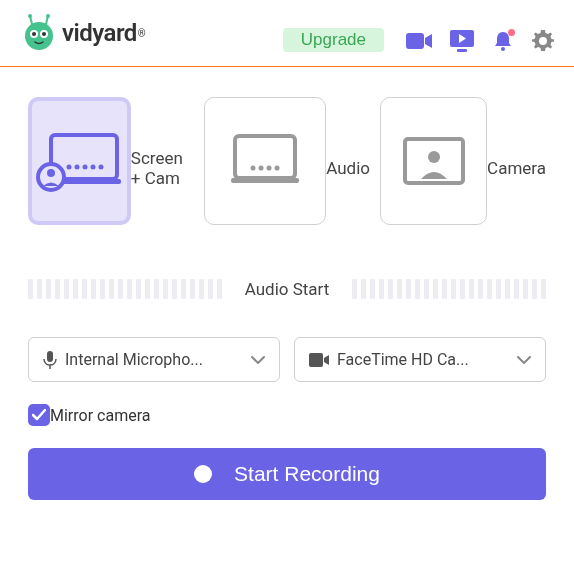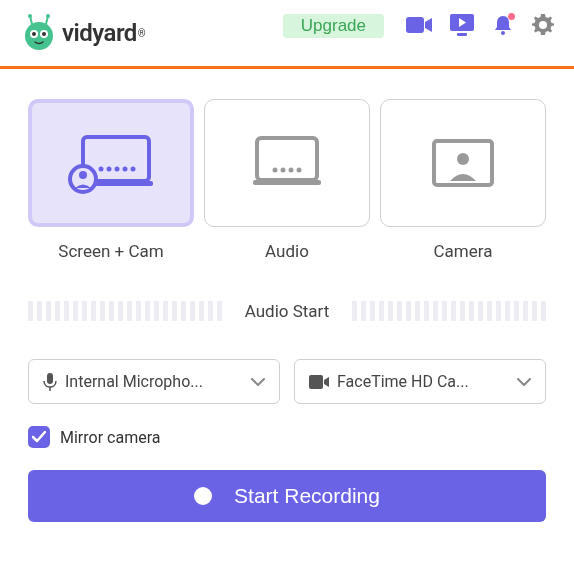--- a/index.html
+++ b/index.html
@@ -9,23 +9,23 @@
     }
     body {
       font-family: -apple-system, BlinkMacSystemFont, "Segoe UI", Roboto, sans-serif;
       background: #fff;
       width: 574px;
       height: 572px;
       overflow: hidden;
     }
     .header {
       display: flex;
-      align-items: flex-start;
+      align-items: flex-end;
       padding: 14px 20px;
-      border-bottom: 3px solid #f97316;
+      border-bottom: 1px solid #f97316;
       gap: 10px;
     }
     .logo-wrap {
       display: flex;
       align-items: center;
       flex: 1;
     }
     .logo-text {
       font-size: 24px;
       font-weight: 600;
@@ -66,21 +66,21 @@
       padding: 30px 28px 20px;
     }
     .mode-row {
       display: flex;
       gap: 10px;
       margin-bottom: 40px;
     }
     .mode-card {
       flex: 1;
       display: flex;
-      flex-direction: column;
+      flex-direction: row;
       align-items: center;
       cursor: pointer;
     }
     .mode-box {
       width: 100%;
       height: 128px;
       border: 1px solid #d0d0d0;
       border-radius: 10px;
       display: flex;
       align-items: center;
@@ -147,21 +147,20 @@
       overflow: hidden;
       text-overflow: ellipsis;
     }
     .chevron {
       color: #888;
       flex-shrink: 0;
     }
     .mirror-row {
       display: flex;
       align-items: center;
-      gap: 10px;
       margin-bottom: 22px;
     }
     .checkbox {
       width: 22px;
       height: 22px;
       background: #6b63e6;
       border-radius: 5px;
       display: flex;
       align-items: center;
       justify-content: center;

